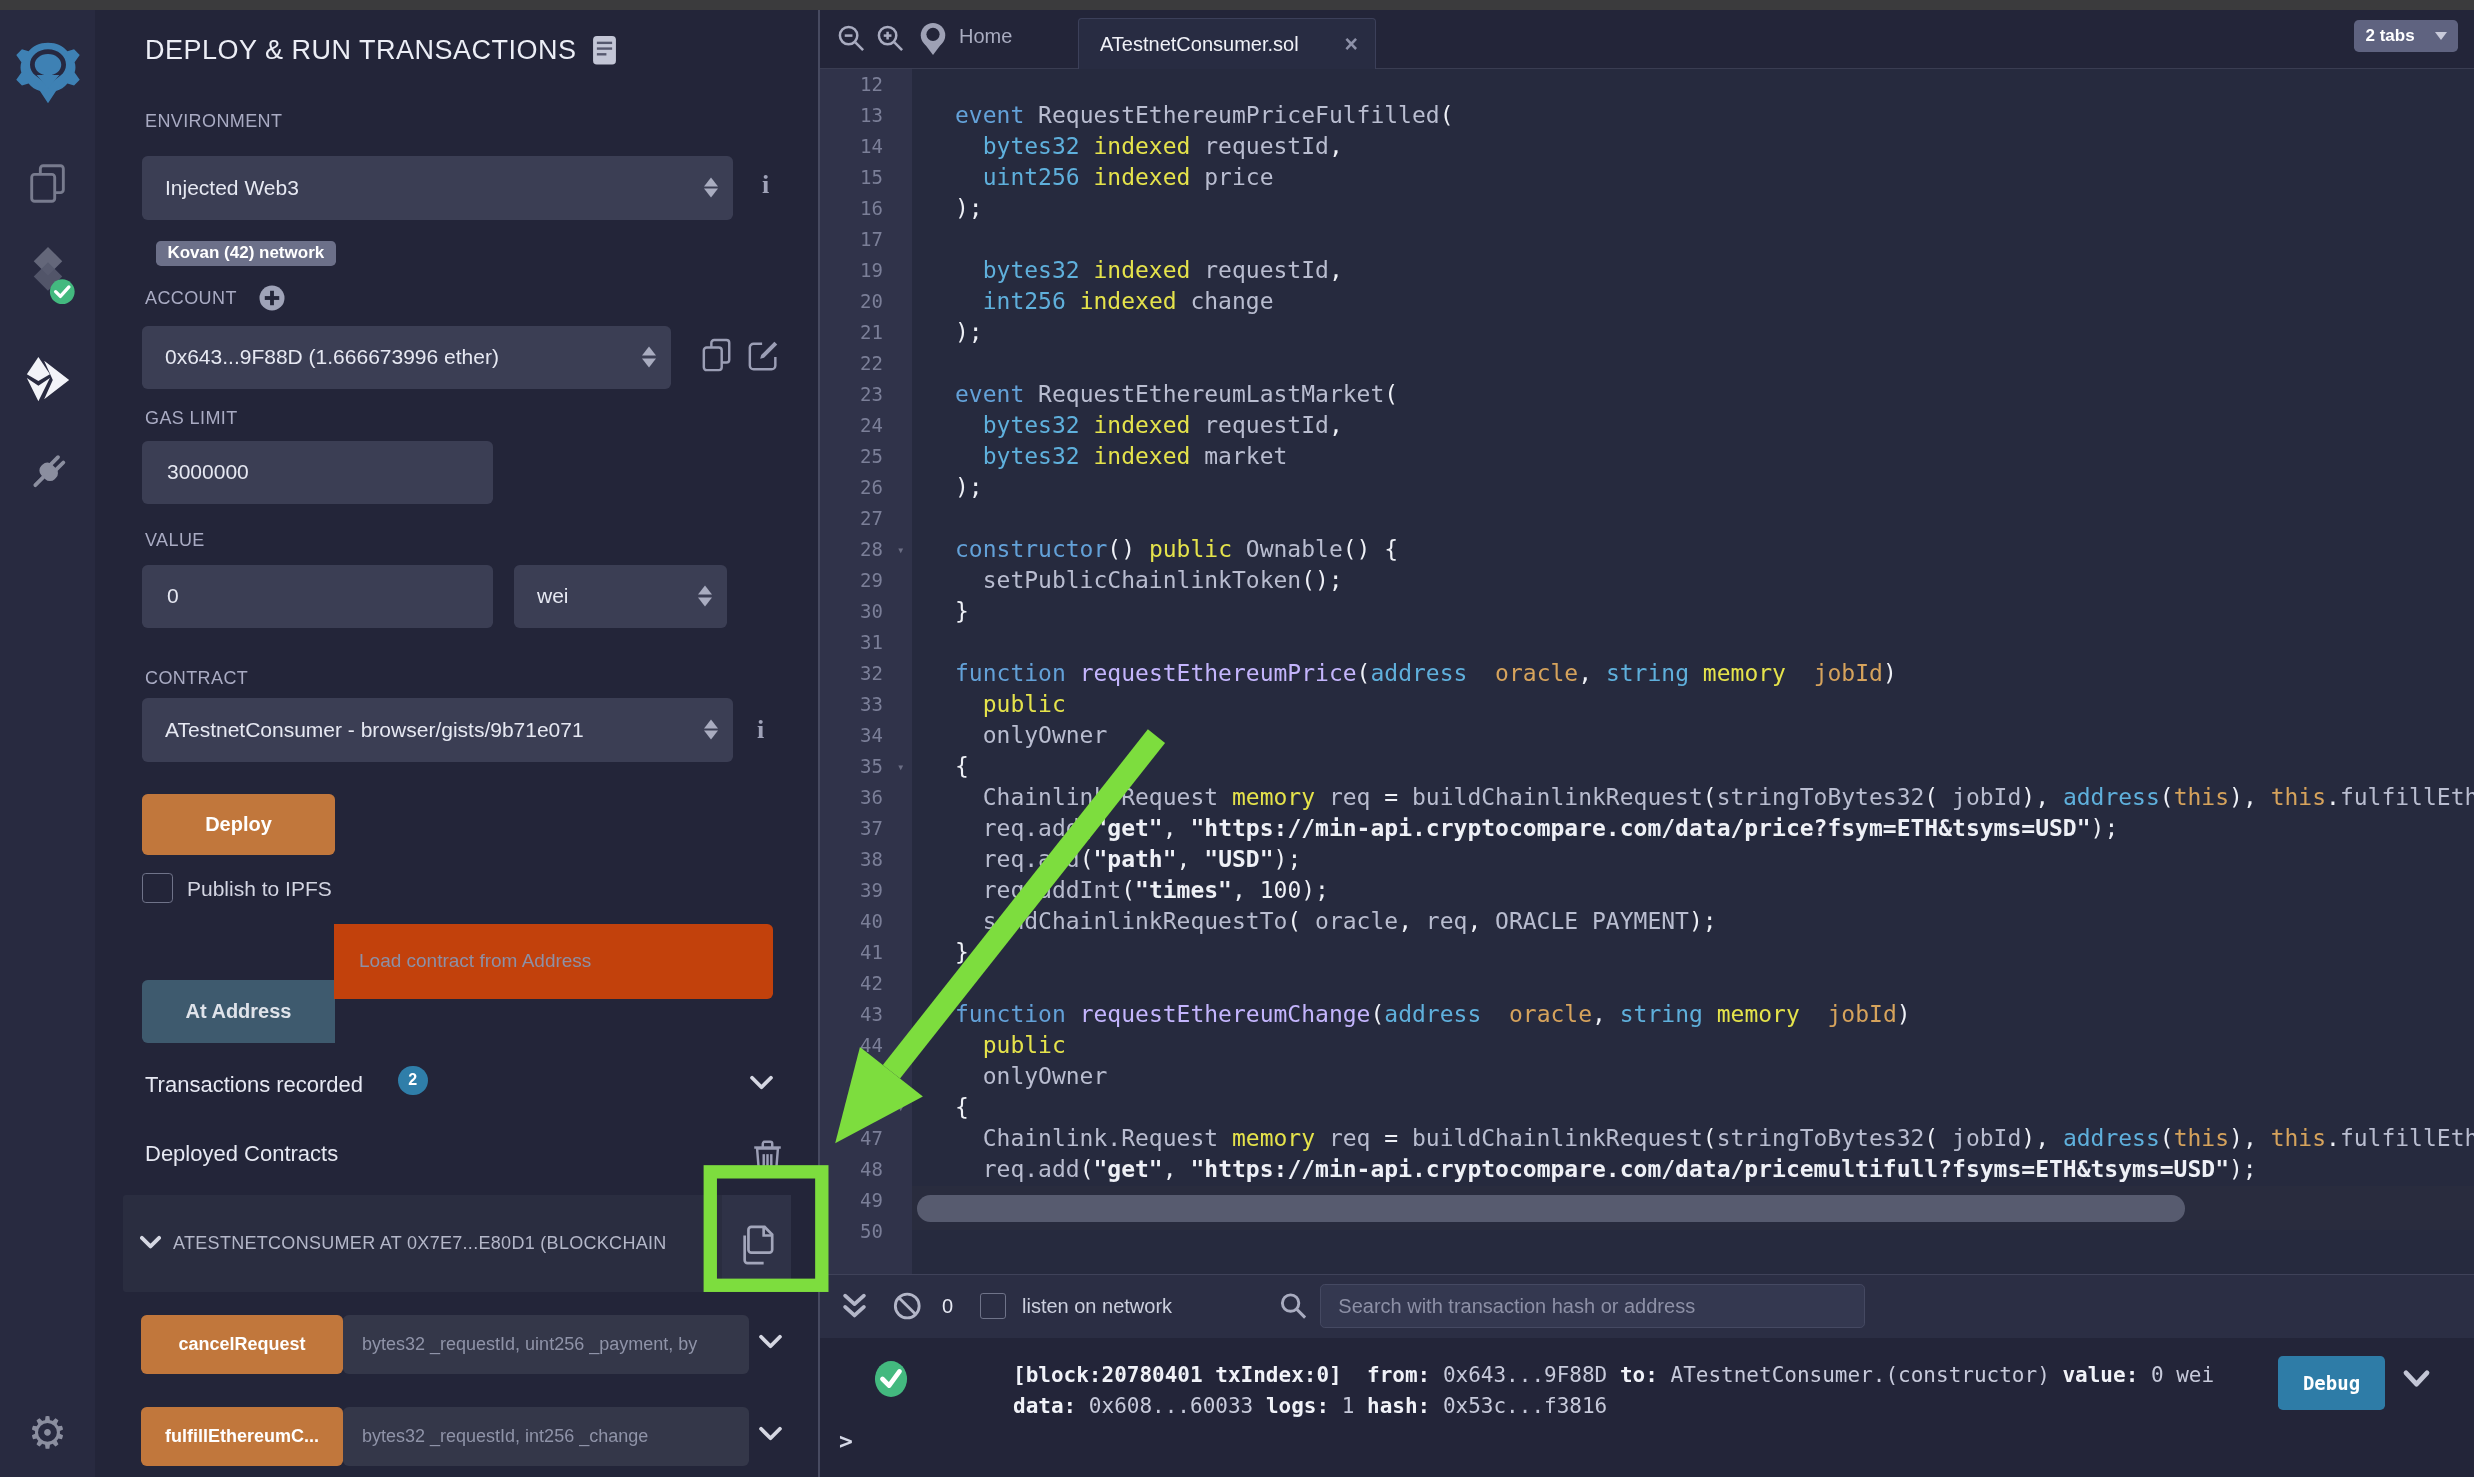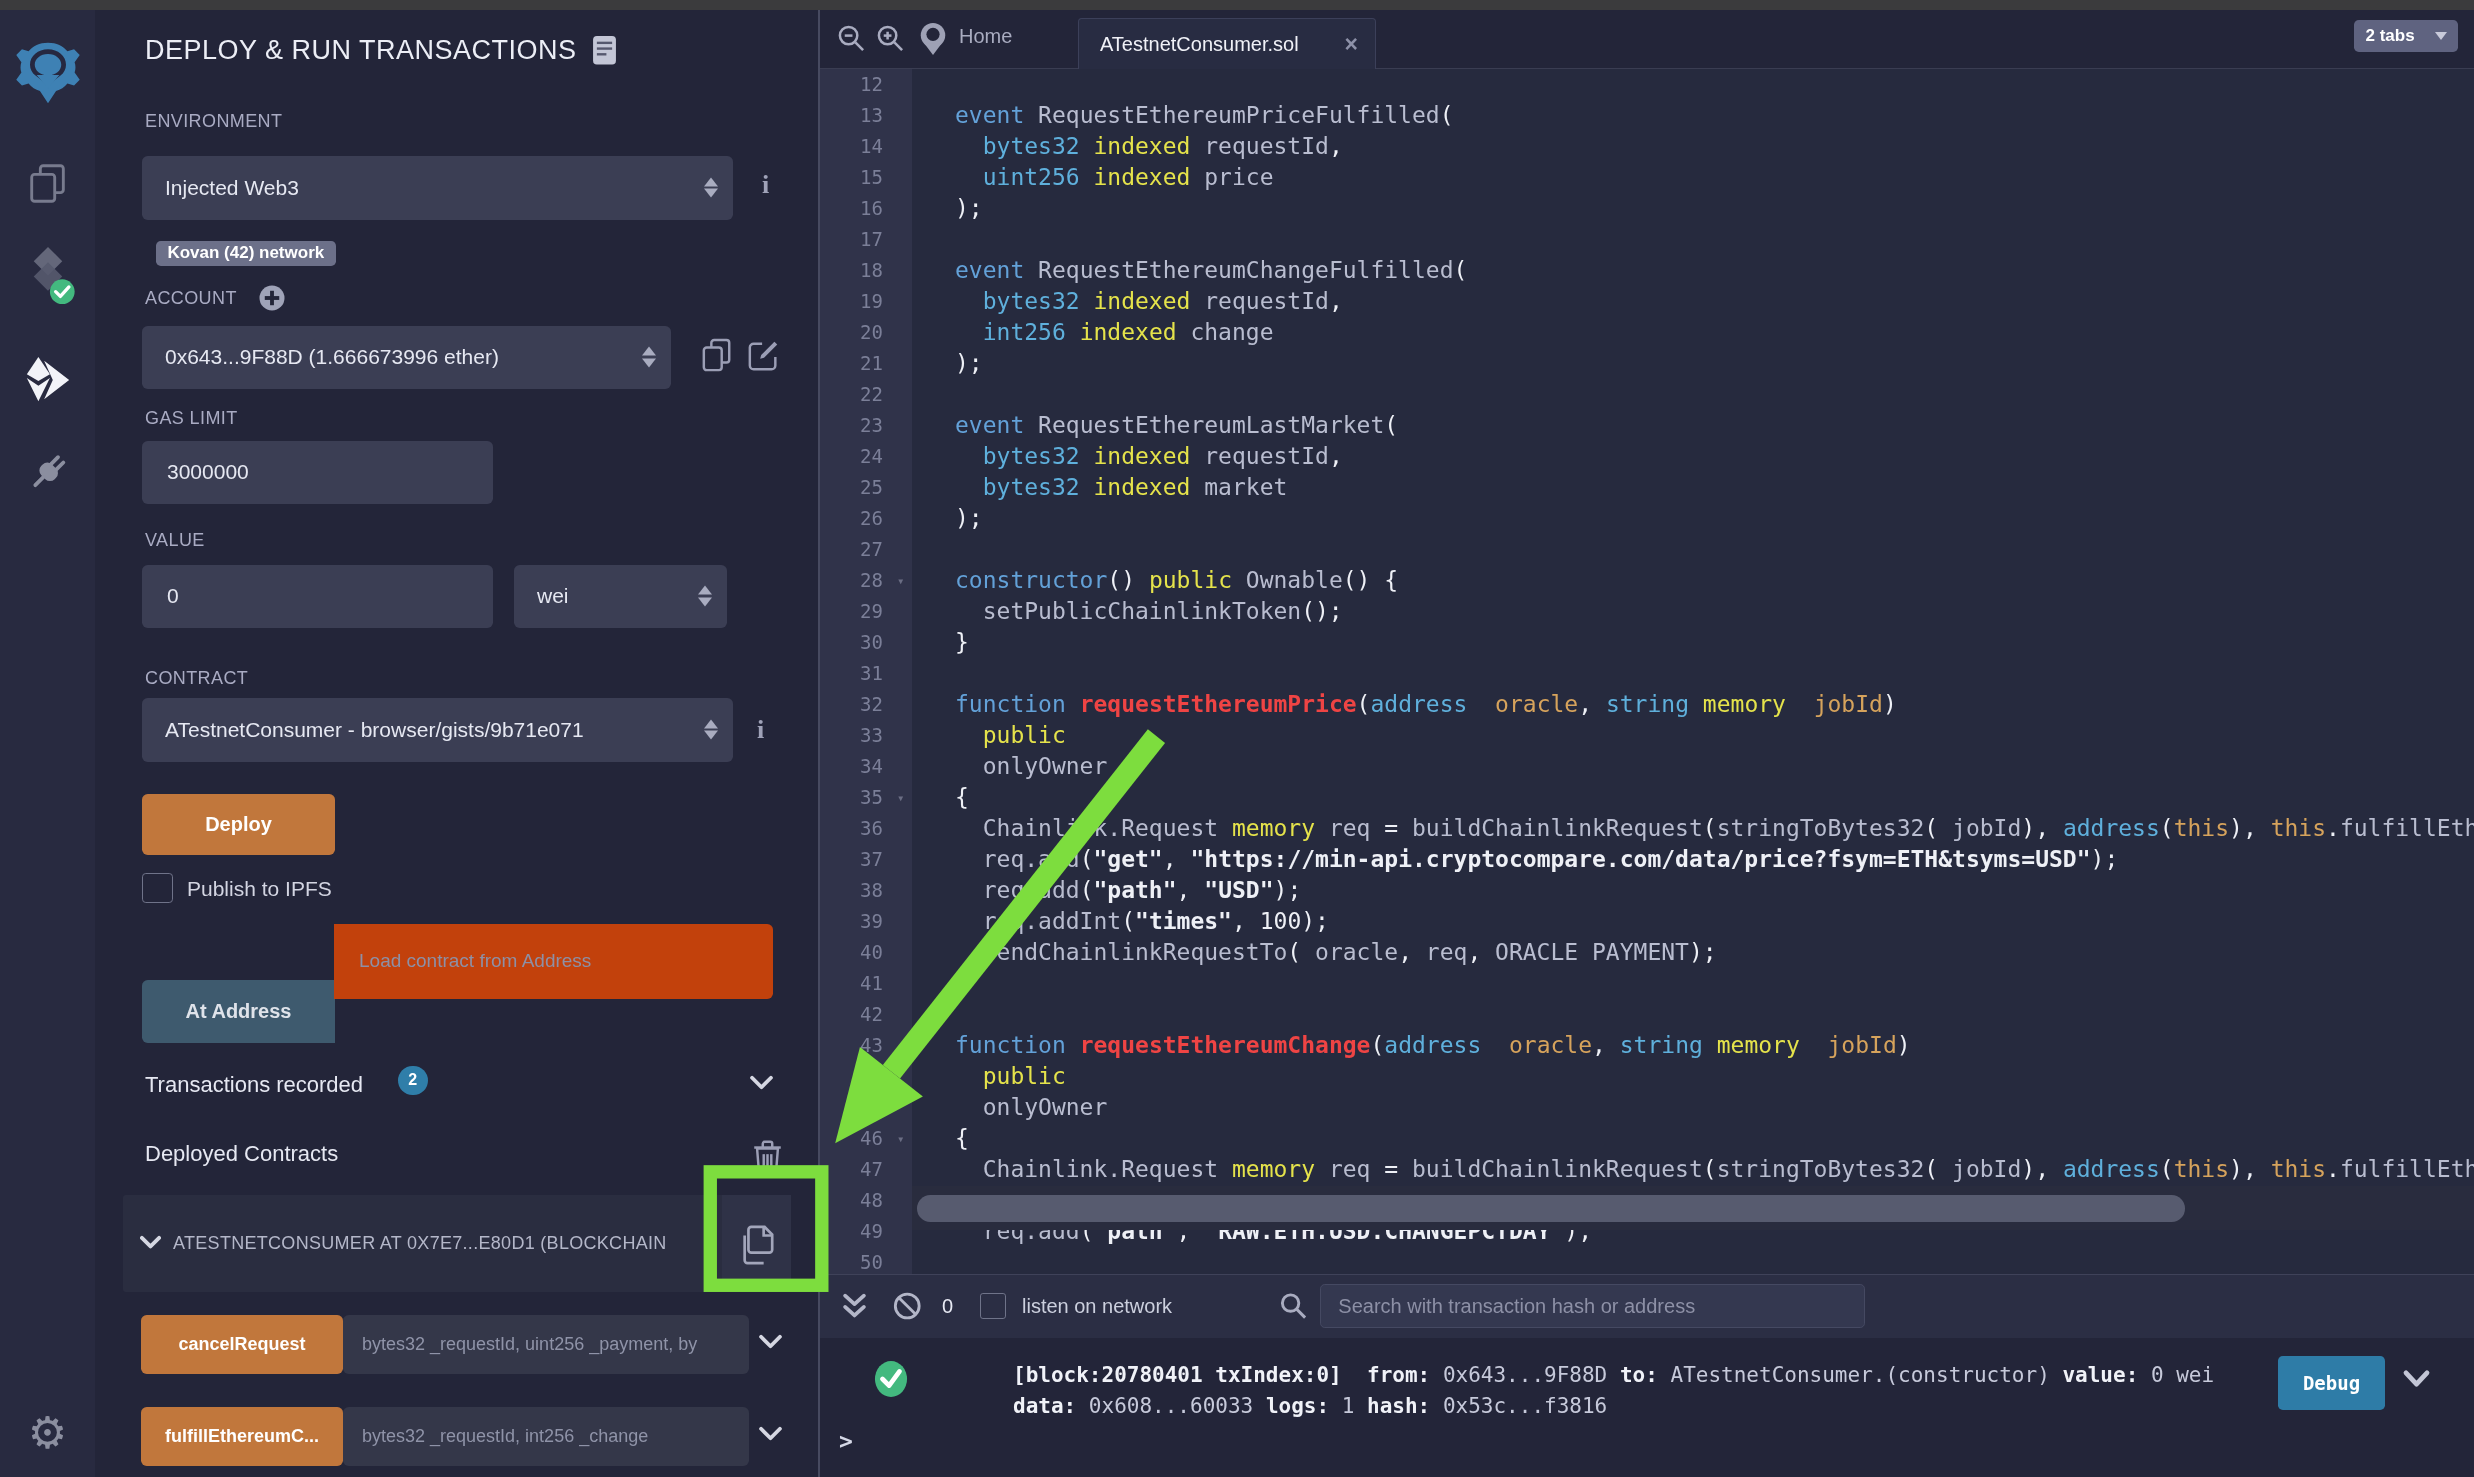--- a/index.html
+++ b/index.html
@@ -67,21 +67,21 @@
 
   .editor{position:absolute;left:0;top:59px;right:0;height:1205px;overflow:hidden;background:#262a3e;}
   .gutterbg{position:absolute;left:0;top:0;bottom:0;width:92px;background:#30334a;}
   .codewrap{position:absolute;left:0;top:0;right:0;}
   .cl{display:flex;height:31px;align-items:center;white-space:pre;
       font-family:"DejaVu Sans Mono",monospace;font-size:23px;position:relative;}
   .ln{flex:none;width:92px;text-align:right;padding-right:29px;font-size:19px;color:#7b7f98;position:relative;}
   .fold{position:absolute;right:7.6px;top:50%;transform:translateY(-50%);font-size:12.4px;color:#6b6e84;}
   .code{flex:1;overflow:hidden;padding-left:15.3px;}
   .tk-kw{color:#63a1d8;} .tk-typ{color:#5fb0dc;} .tk-mod{color:#e5e34b;}
-  .tk-fn{color:#ef4444;font-weight:bold;} .tk-var{color:#d6a35c;} .tk-str{color:#eef0f6;font-weight:600;}
+  .tk-fn{color:#c4b5fd;} .tk-var{color:#d6a35c;} .tk-str{color:#eef0f6;font-weight:600;}
   .tk-num{color:#eef0f6;} .tk-pun{color:#eef0f6;} .tk-pln{color:#b9bdd0;}
   .sbtrack{position:absolute;left:92px;right:0;top:1117px;height:44px;background:#292c3e;}
   .hscroll{position:absolute;left:97px;top:1126px;width:1268px;height:27px;border-radius:13.3px;background:#575b6f;}
 
   .terminal{position:absolute;left:0;right:0;top:1264px;bottom:0;background:#232539;border-top:1px solid #3f4259;}
   .termbar{position:absolute;left:0;right:0;top:0;height:63px;background:#2b2e44;}
   .termbar .ticon{position:absolute;top:50%;transform:translateY(-50%);}
   .tcount{font-size:20px;color:#e8eaf4;}
   .tlisten{font-size:20px;color:#ccd0de;}
   .tsearch{position:absolute;left:500px;top:9.5px;width:545px;height:44px;background:#343850;
@@ -337,21 +337,20 @@
 
     <div class="editor">
       <div class="gutterbg"></div>
       <div class="codewrap" id="code-area">
           <div class="cl"><span class="ln">12</span><span class="code"></span></div>
           <div class="cl"><span class="ln">13</span><span class="code"><span class="tk-pln">  </span><span class="tk-kw">event</span><span class="tk-pln"> RequestEthereumPriceFulfilled</span><span class="tk-pun">(</span></span></div>
           <div class="cl"><span class="ln">14</span><span class="code"><span class="tk-pln">    </span><span class="tk-typ">bytes32</span><span class="tk-pln"> </span><span class="tk-mod">indexed</span><span class="tk-pln"> requestId</span><span class="tk-pun">,</span></span></div>
           <div class="cl"><span class="ln">15</span><span class="code"><span class="tk-pln">    </span><span class="tk-typ">uint256</span><span class="tk-pln"> </span><span class="tk-mod">indexed</span><span class="tk-pln"> price</span></span></div>
           <div class="cl"><span class="ln">16</span><span class="code"><span class="tk-pln">  </span><span class="tk-pun">);</span></span></div>
           <div class="cl"><span class="ln">17</span><span class="code"></span></div>
-          <div class="cl"><span class="ln">18</span><span class="code"><span class="tk-pln">  </span><span class="tk-kw">event</span><span class="tk-pln"> RequestEthereumChangeFulfilled</span><span class="tk-pun">(</span></span></div>
           <div class="cl"><span class="ln">19</span><span class="code"><span class="tk-pln">    </span><span class="tk-typ">bytes32</span><span class="tk-pln"> </span><span class="tk-mod">indexed</span><span class="tk-pln"> requestId</span><span class="tk-pun">,</span></span></div>
           <div class="cl"><span class="ln">20</span><span class="code"><span class="tk-pln">    </span><span class="tk-typ">int256</span><span class="tk-pln"> </span><span class="tk-mod">indexed</span><span class="tk-pln"> change</span></span></div>
           <div class="cl"><span class="ln">21</span><span class="code"><span class="tk-pln">  </span><span class="tk-pun">);</span></span></div>
           <div class="cl"><span class="ln">22</span><span class="code"></span></div>
           <div class="cl"><span class="ln">23</span><span class="code"><span class="tk-pln">  </span><span class="tk-kw">event</span><span class="tk-pln"> RequestEthereumLastMarket</span><span class="tk-pun">(</span></span></div>
           <div class="cl"><span class="ln">24</span><span class="code"><span class="tk-pln">    </span><span class="tk-typ">bytes32</span><span class="tk-pln"> </span><span class="tk-mod">indexed</span><span class="tk-pln"> requestId</span><span class="tk-pun">,</span></span></div>
           <div class="cl"><span class="ln">25</span><span class="code"><span class="tk-pln">    </span><span class="tk-typ">bytes32</span><span class="tk-pln"> </span><span class="tk-mod">indexed</span><span class="tk-pln"> market</span></span></div>
           <div class="cl"><span class="ln">26</span><span class="code"><span class="tk-pln">  </span><span class="tk-pun">);</span></span></div>
           <div class="cl"><span class="ln">27</span><span class="code"></span></div>
           <div class="cl"><span class="ln">28<i class="fold">▾</i></span><span class="code"><span class="tk-pln">  </span><span class="tk-kw">constructor</span><span class="tk-pun">()</span><span class="tk-pln"> </span><span class="tk-mod">public</span><span class="tk-pln"> Ownable</span><span class="tk-pun">()</span><span class="tk-pln"> </span><span class="tk-pun">{</span></span></div>

